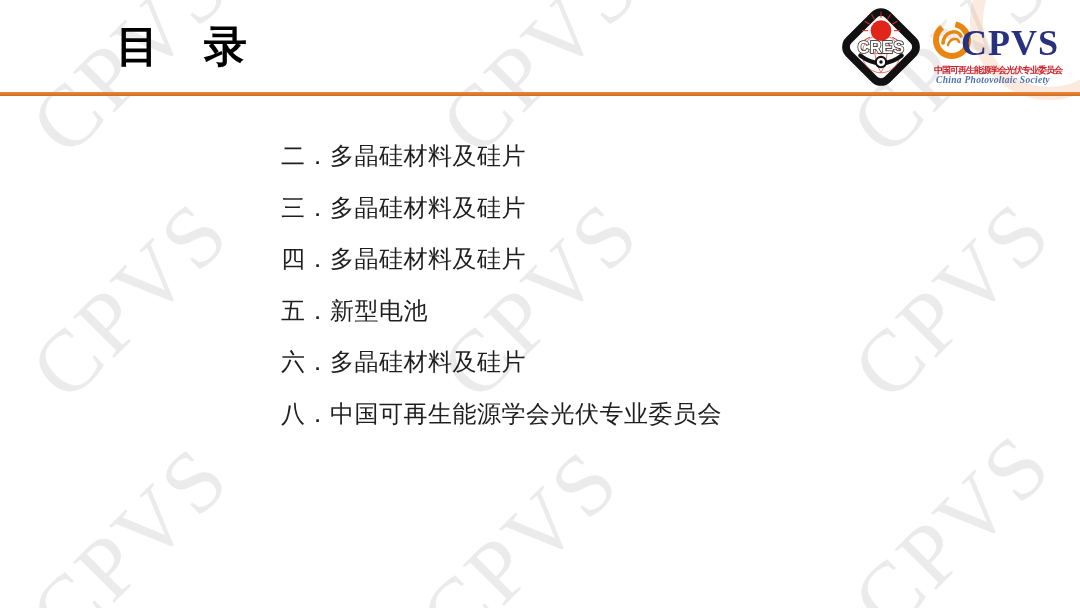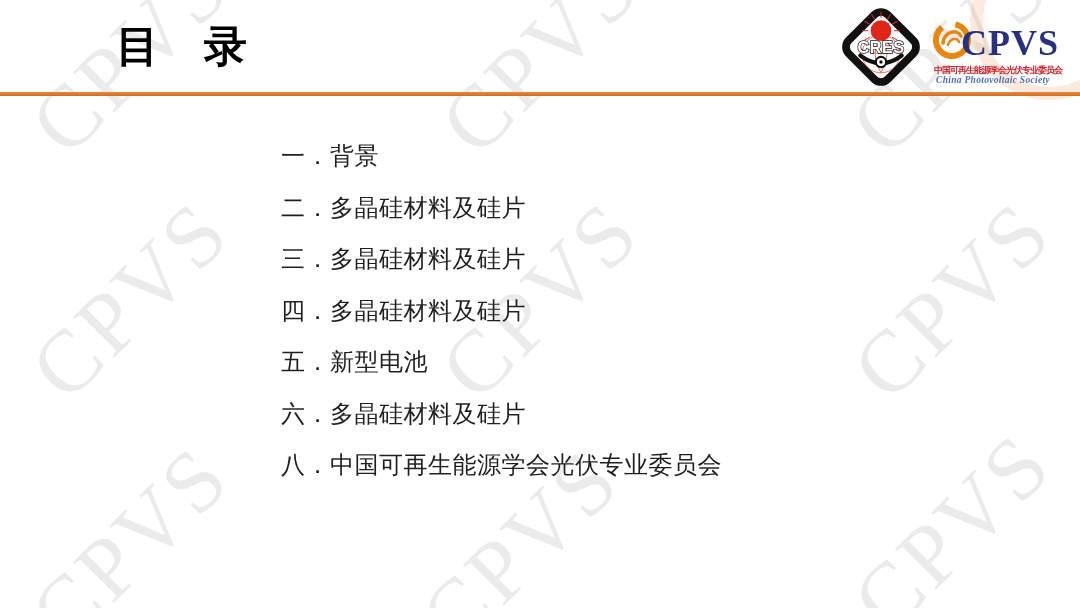--- a/index.html
+++ b/index.html
@@ -114,21 +114,20 @@
       <circle cx="22" cy="24" r="16" fill="none" stroke="#e8860f" stroke-width="6" stroke-dasharray="74 14" transform="rotate(-35 22 24)"></circle>
       <path d="M13,27 C14,16 27,12 31,20" fill="none" stroke="#e8860f" stroke-width="3.6" stroke-linecap="round"></path>
       <path d="M18,29 C20,22 28,21 29,26" fill="none" stroke="#e8860f" stroke-width="2.4" stroke-linecap="round"></path>
     </svg>
     <div class="cpvs-acronym">CPVS</div>
     <div class="cpvs-cn">中国可再生能源学会光伏专业委员会</div>
     <div class="cpvs-en">China Photovoltaic Society</div>
   </div>
 
   <div class="toc">
-    <div class="toc-item">一．背景</div>
     <div class="toc-item">二．多晶硅材料及硅片</div>
     <div class="toc-item">三．多晶硅材料及硅片</div>
     <div class="toc-item">四．多晶硅材料及硅片</div>
     <div class="toc-item">五．新型电池</div>
     <div class="toc-item">六．多晶硅材料及硅片</div>
     <div class="toc-item">八．中国可再生能源学会光伏专业委员会</div>
   </div>
 
 </div>
 

